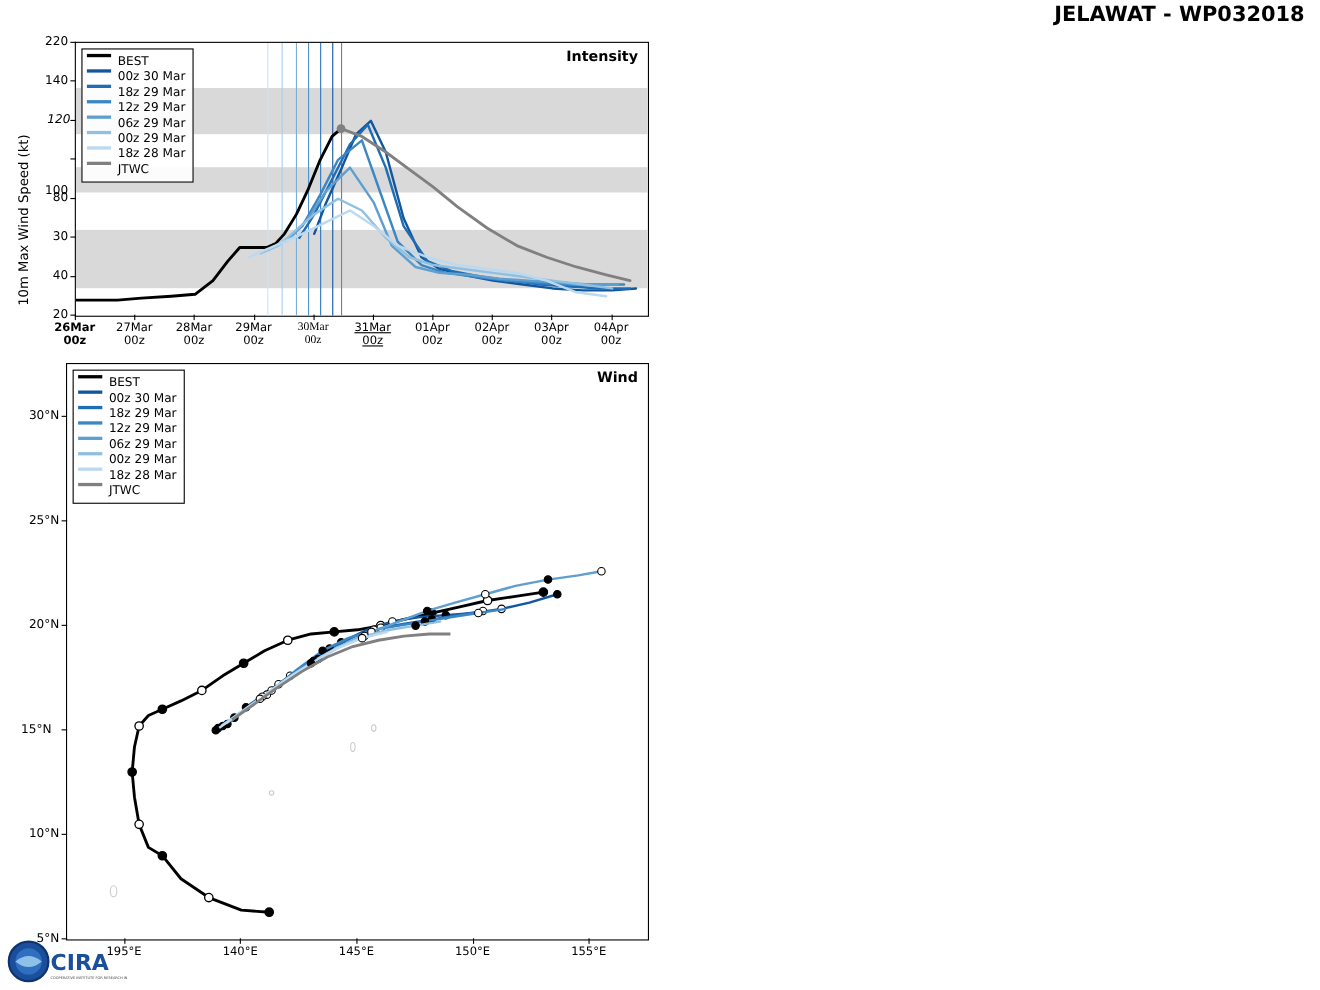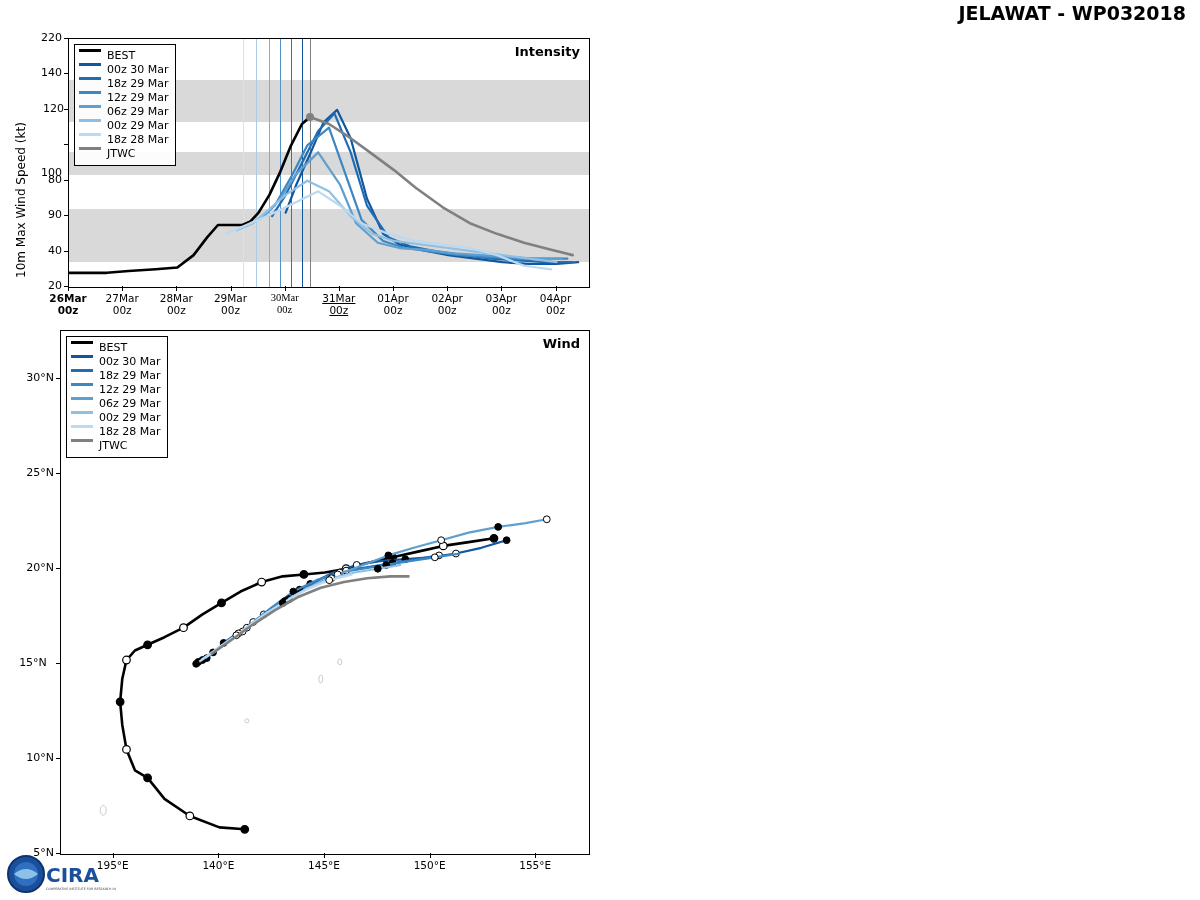--- a/index.html
+++ b/index.html
@@ -55,27 +55,27 @@
         <polyline points="157.08333333333331,194.85714285714286 173.33333333333334,187.77142857142857 189.58333333333334,180.6857142857143 205.83333333333331,173.60000000000002 227.50000000000003,162.9714285714286 249.16666666666666,152.34285714285716 270.83333333333337,166.51428571428573 292.50000000000006,184.22857142857143 319.58333333333337,194.85714285714286 346.6666666666667,201.94285714285715 373.75000000000006,205.4857142857143 400.83333333333337,209.02857142857144 427.9166666666667,216.11428571428573 455.00000000000006,226.74285714285713 482.08333333333337,230.28571428571428" fill="none" stroke="#bcd9ef" stroke-width="2.2" stroke-linejoin="round" stroke-linecap="round"></polyline>
         <polyline points="241.04166666666669,77.94285714285715 260,85.02857142857144 281.6666666666667,99.20000000000002 303.33333333333337,115.14285714285714 325,131.0857142857143 346.6666666666667,148.8 373.75000000000006,168.28571428571428 400.83333333333337,184.22857142857143 427.9166666666667,194.85714285714286 455.00000000000006,203.71428571428572 482.08333333333337,210.8 503.75000000000006,216.11428571428573" fill="none" stroke="#808080" stroke-width="2.6" stroke-linejoin="round" stroke-linecap="round"></polyline>
         <circle cx="241.04166666666669" cy="77.94285714285715" r="4" fill="#808080"></circle>
       </svg>
     </div>
   <div class="panel-label" style="left: 580px; top: 16px; transform: translateX(-100%);">Intensity</div>
 <div class="ytick" style="left: 28px; width: 34px; top: 251px;">20</div>
     <div class="ytickmark" style="left: 64px; top: 258px; width: 5px;"></div>
     <div class="ytick" style="left: 28px; width: 34px; top: 215.571px;">40</div>
     <div class="ytickmark" style="left: 64px; top: 222.571px; width: 5px;"></div>
-    <div class="ytick" style="left: 28px; width: 34px; top: 180.143px;">90</div>
+    <div class="ytick" style="left: 28px; width: 34px; top: 180.143px;">30</div>
     <div class="ytickmark" style="left: 64px; top: 187.143px; width: 5px;"></div>
     <div class="ytick" style="left: 28px; width: 34px; top: 144.714px;">80</div>
     <div class="ytickmark" style="left: 64px; top: 151.714px; width: 5px;"></div>
     <div class="ytick" style="left: 28px; width: 34px; top: 109.286px; margin-top: 29px;">100</div>
     <div class="ytickmark" style="left: 64px; top: 116.286px; width: 5px;"></div>
-    <div class="ytick" style="left: 30px; width: 34px; top: 73.8571px;">120</div>
+    <div class="ytick" style="left: 30px; width: 34px; top: 73.8571px; font-style: italic;">120</div>
     <div class="ytickmark" style="left: 64px; top: 80.8571px; width: 5px;"></div>
     <div class="ytick" style="left: 28px; width: 34px; top: 38.4286px;">140</div>
     <div class="ytickmark" style="left: 64px; top: 45.4286px; width: 5px;"></div>
     <div class="ytick" style="left: 28px; width: 34px; top: 3px;">220</div>
     <div class="ytickmark" style="left: 64px; top: 10px; width: 5px;"></div>
     <div class="xtick" style="left: 40px; width: 56px; top: 264px; font-weight: bold;">26Mar<br>00z</div>
     <div class="xtickmark" style="left: 68px; top: 258px; height: 5px;"></div>
     <div class="xtick" style="left: 94.1667px; width: 56px; top: 264px;">27Mar<br>00z</div>
     <div class="xtickmark" style="left: 122.167px; top: 258px; height: 5px;"></div>
     <div class="xtick" style="left: 148.333px; width: 56px; top: 264px;">28Mar<br>00z</div>

